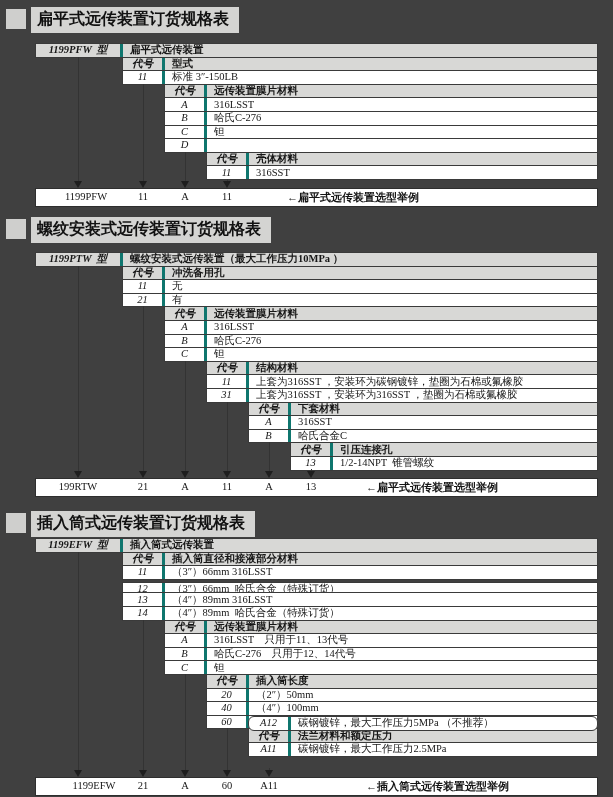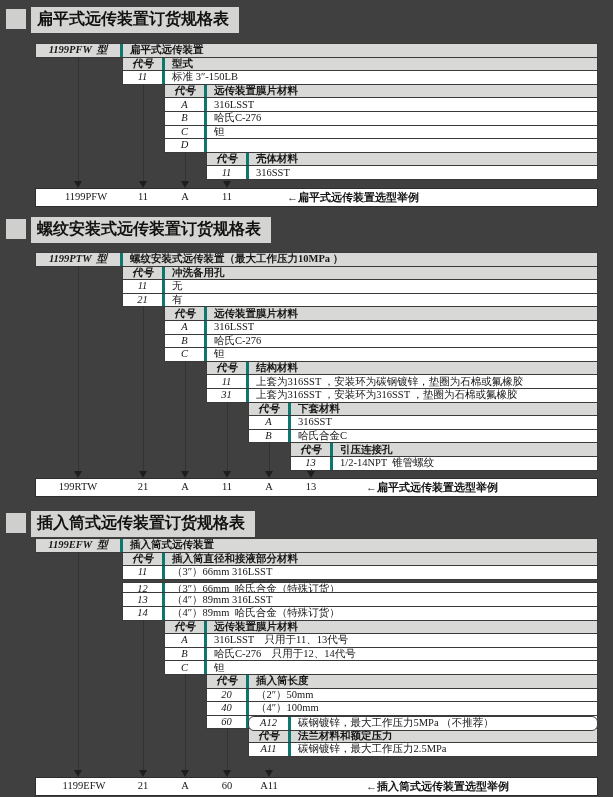--- a/index.html
+++ b/index.html
@@ -194,21 +194,21 @@
   <div class="dropline" style="left:185px;top:674px;height:96px;"></div>
   <div class="dropline" style="left:227px;top:728.4px;height:41.6px;"></div>
   <div class="dropline" style="left:269px;top:768px;height:2px;"></div>
   <div class="arr" style="left:74px;top:770px;"></div>
   <div class="arr" style="left:139px;top:770px;"></div>
   <div class="arr" style="left:181px;top:770px;"></div>
   <div class="arr" style="left:223px;top:770px;"></div>
   <div class="arr" style="left:265px;top:770px;"></div>
 
   <div class="ex" style="top:777px;">
-    <span class="exv" style="left:48px;">1199EFW</span>
+    <span class="exv" style="left:58px;">1199EFW</span>
     <span class="exv" style="left:107px;">21</span>
     <span class="exv" style="left:149px;">A</span>
     <span class="exv" style="left:191px;">60</span>
     <span class="exv" style="left:233px;">A11</span>
     <span class="exn" style="left:330px;">←插入筒式远传装置选型举例</span>
   </div>
 
 </div>
 
 </body></html>

